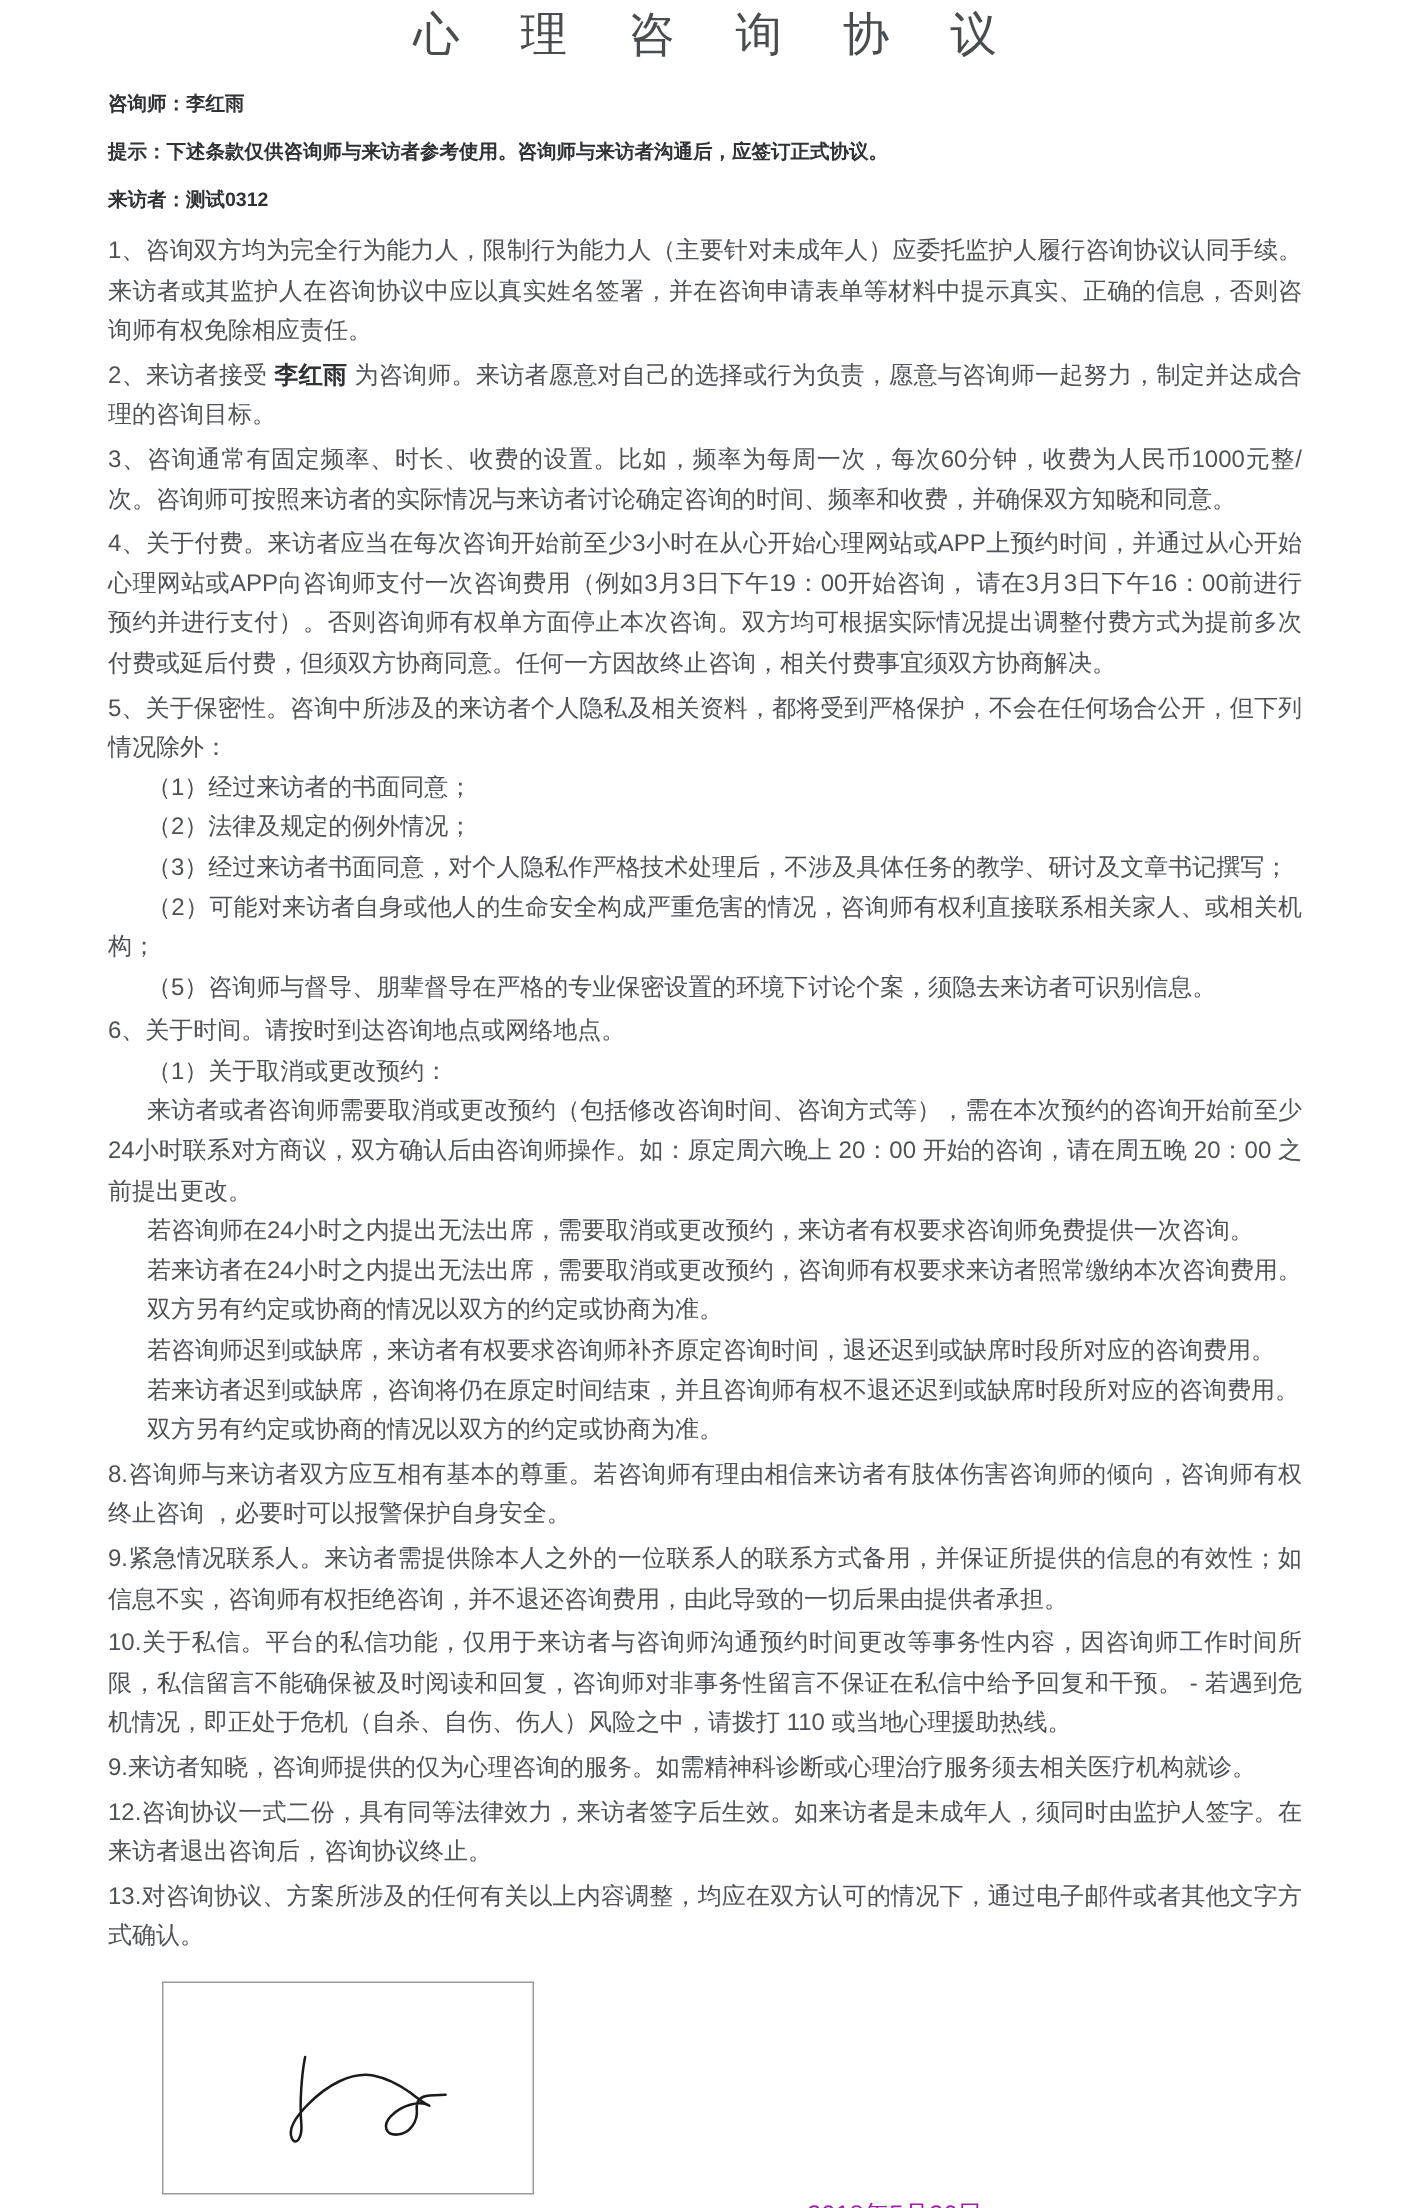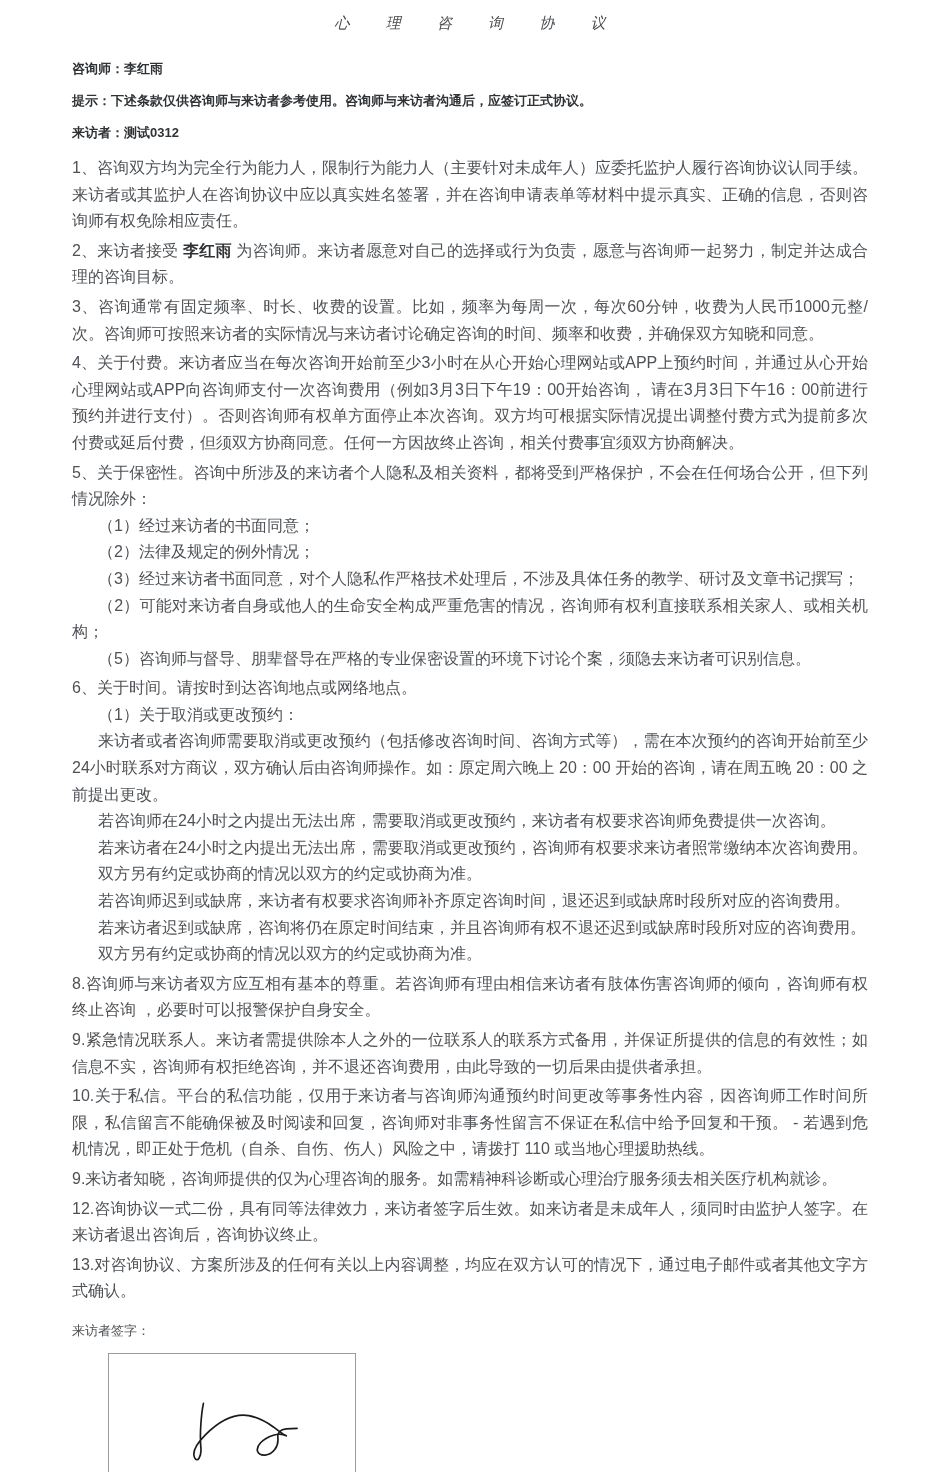--- a/index.html
+++ b/index.html
@@ -13,27 +13,26 @@
   }
   .page {
     box-sizing: border-box;
     width: 940px;
     height: 1472px;
     padding: 8px 72px 0 72px;
   }
   h1.doc-title {
     margin: 0 0 21px 0;
     text-align: center;
-    font-size: 15px;
+    font-size: 31px;
     line-height: 30px;
     font-weight: 400;
     letter-spacing: 16px;
     text-indent: 16px;
     color: #4a4d50;
-    font-style: italic;
   }
   .head-line {
     font-size: 13px;
     line-height: 20px;
     font-weight: 700;
     color: #303336;
     margin: 0 0 12px 0;
   }
   .clauses { margin-top: 10px; }
   p.clause {
@@ -105,21 +104,20 @@
       <p class="clause indent-1"><span>双方另有约定或协商的情况以双方的约定或协商为准。</span></p>
       <p class="clause"><span>8.咨询师与来访者双方应互相有基本的尊重。若咨询师有理由相信来访者有肢体伤害咨询师的倾向，咨询师有权终止咨询 ，必要时可以报警保护自身安全。</span></p>
       <p class="clause"><span>9.紧急情况联系人。来访者需提供除本人之外的一位联系人的联系方式备用，并保证所提供的信息的有效性；如信息不实，咨询师有权拒绝咨询，并不退还咨询费用，由此导致的一切后果由提供者承担。</span></p>
       <p class="clause"><span>10.关于私信。平台的私信功能，仅用于来访者与咨询师沟通预约时间更改等事务性内容，因咨询师工作时间所限，私信留言不能确保被及时阅读和回复，咨询师对非事务性留言不保证在私信中给予回复和干预。 - 若遇到危机情况，即正处于危机（自杀、自伤、伤人）风险之中，请拨打 110 或当地心理援助热线。</span></p>
       <p class="clause"><span>9.来访者知晓，咨询师提供的仅为心理咨询的服务。如需精神科诊断或心理治疗服务须去相关医疗机构就诊。</span></p>
       <p class="clause"><span>12.咨询协议一式二份，具有同等法律效力，来访者签字后生效。如来访者是未成年人，须同时由监护人签字。在来访者退出咨询后，咨询协议终止。</span></p>
       <p class="clause"><span>13.对咨询协议、方案所涉及的任何有关以上内容调整，均应在双方认可的情况下，通过电子邮件或者其他文字方式确认。</span></p>
     </div>
 
   <div class="sig-section">
-    <p class="sig-label">来访者签字：</p>
 
     <div class="sig-box" style="border-color: rgb(154, 154, 154);">
       <svg viewBox="0 0 248 142">
         <path d="M 95 50
                  C 93 60, 91 80, 92.5 96
                  C 93 104, 89 111, 86 105
                  C 83 98, 90 89, 97 82
                  C 110 69, 126 60, 141 62.5
                  C 151 64.5, 159 69, 166 74
                  C 171 78, 175 81, 179 83

